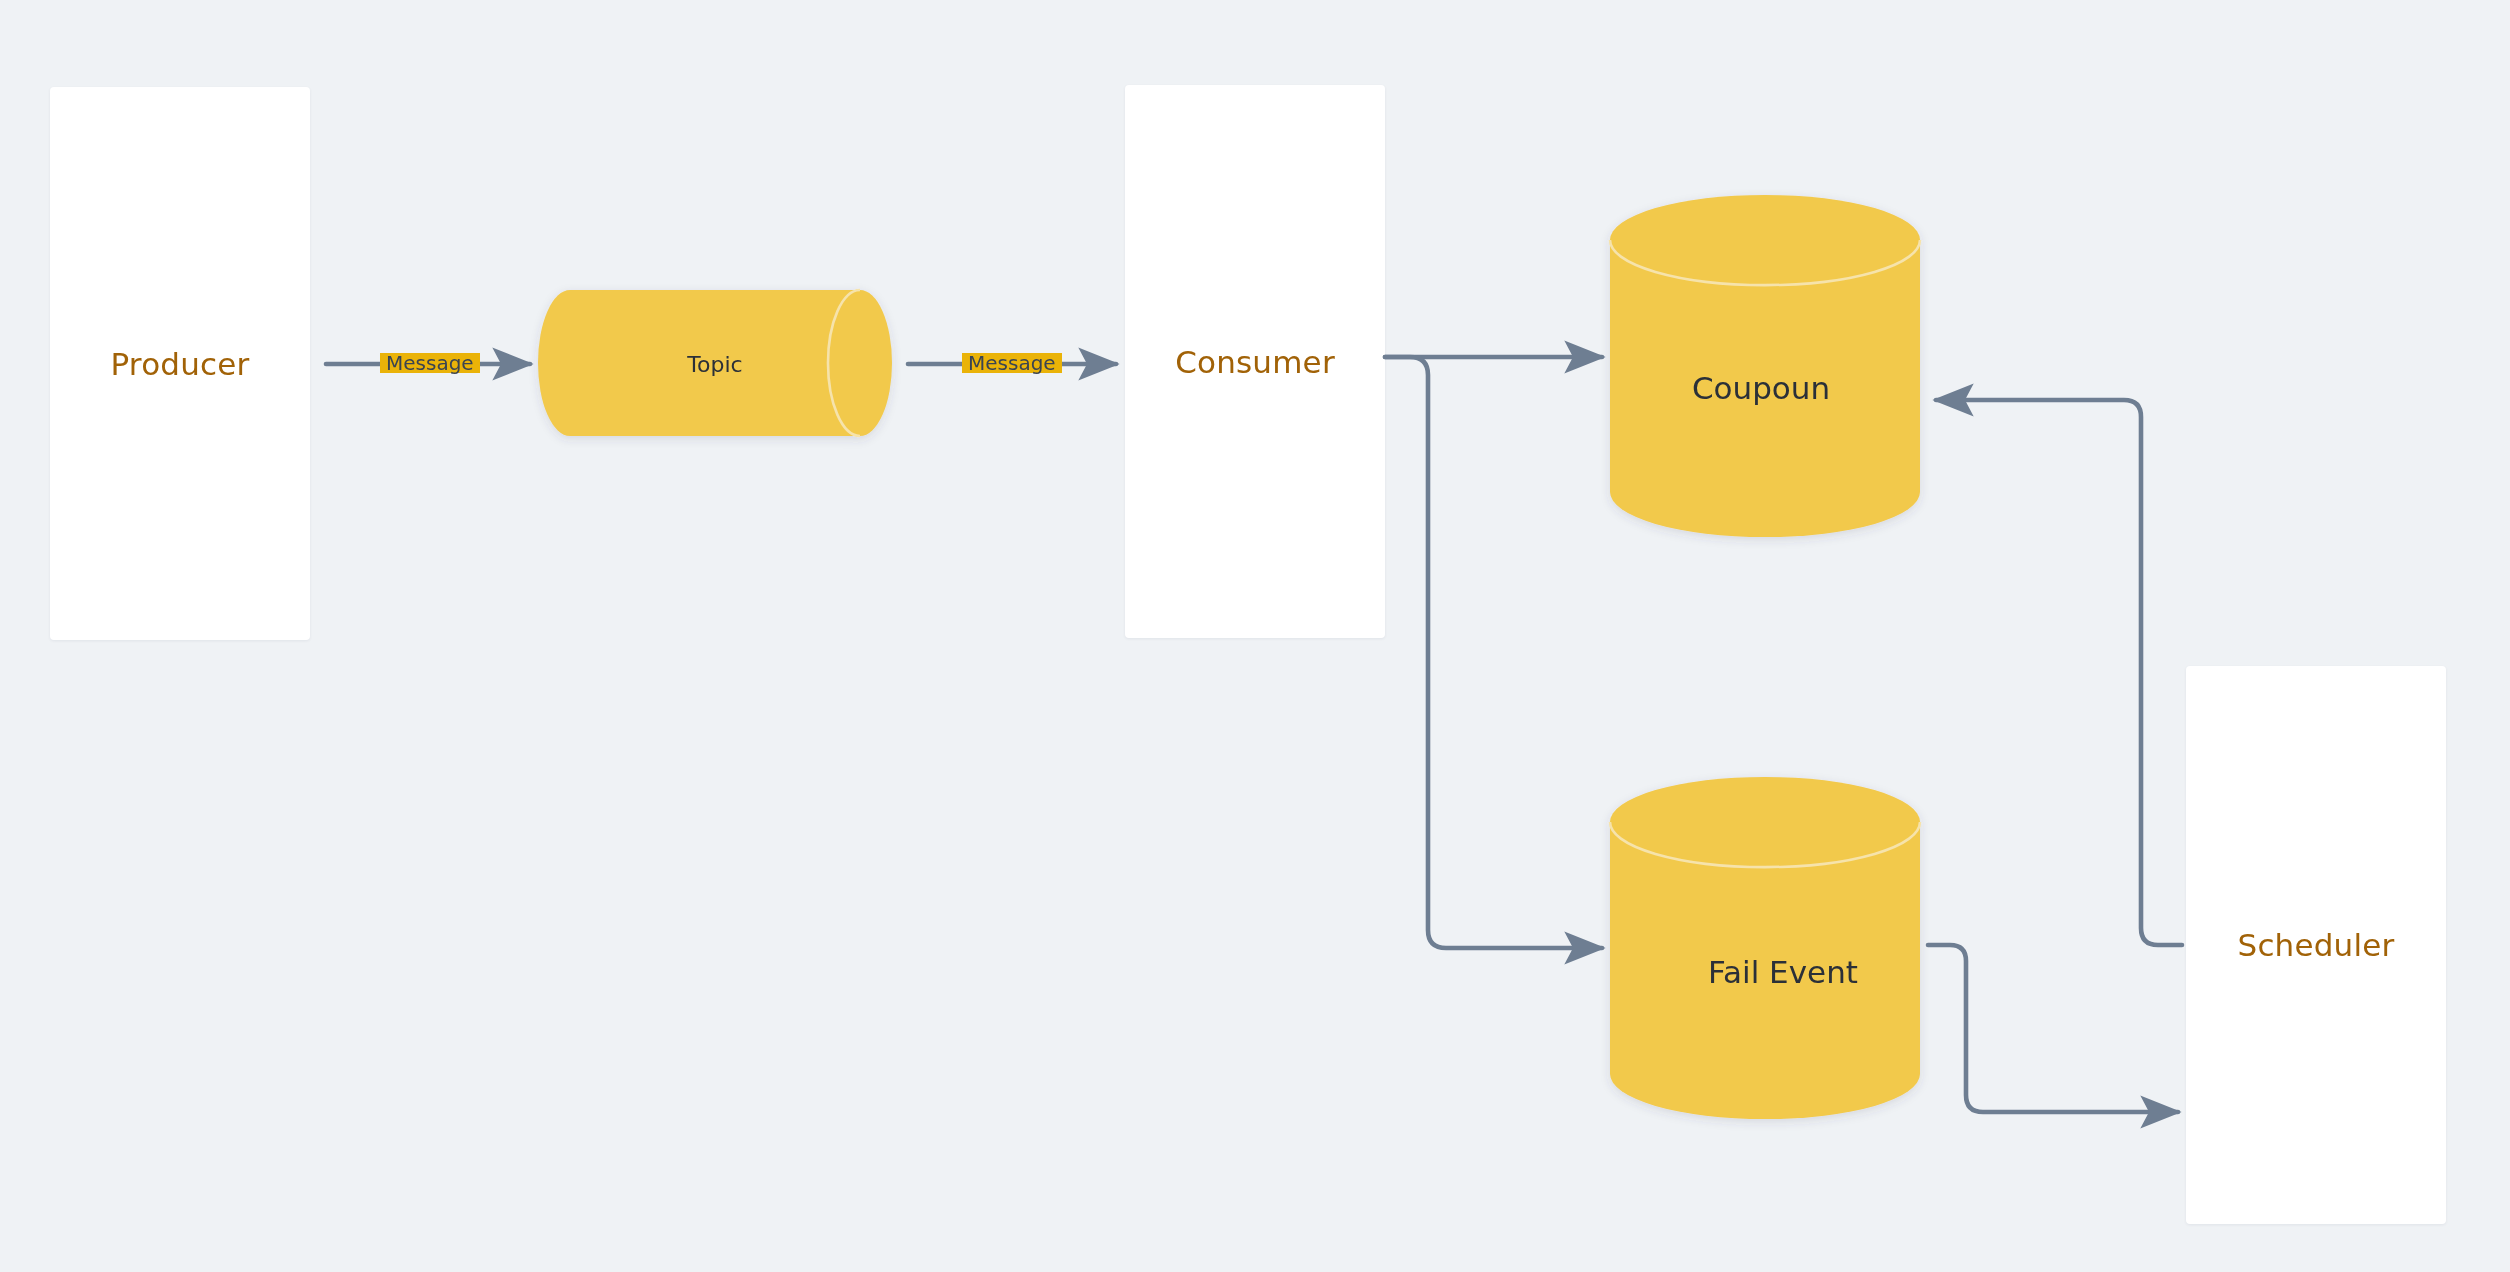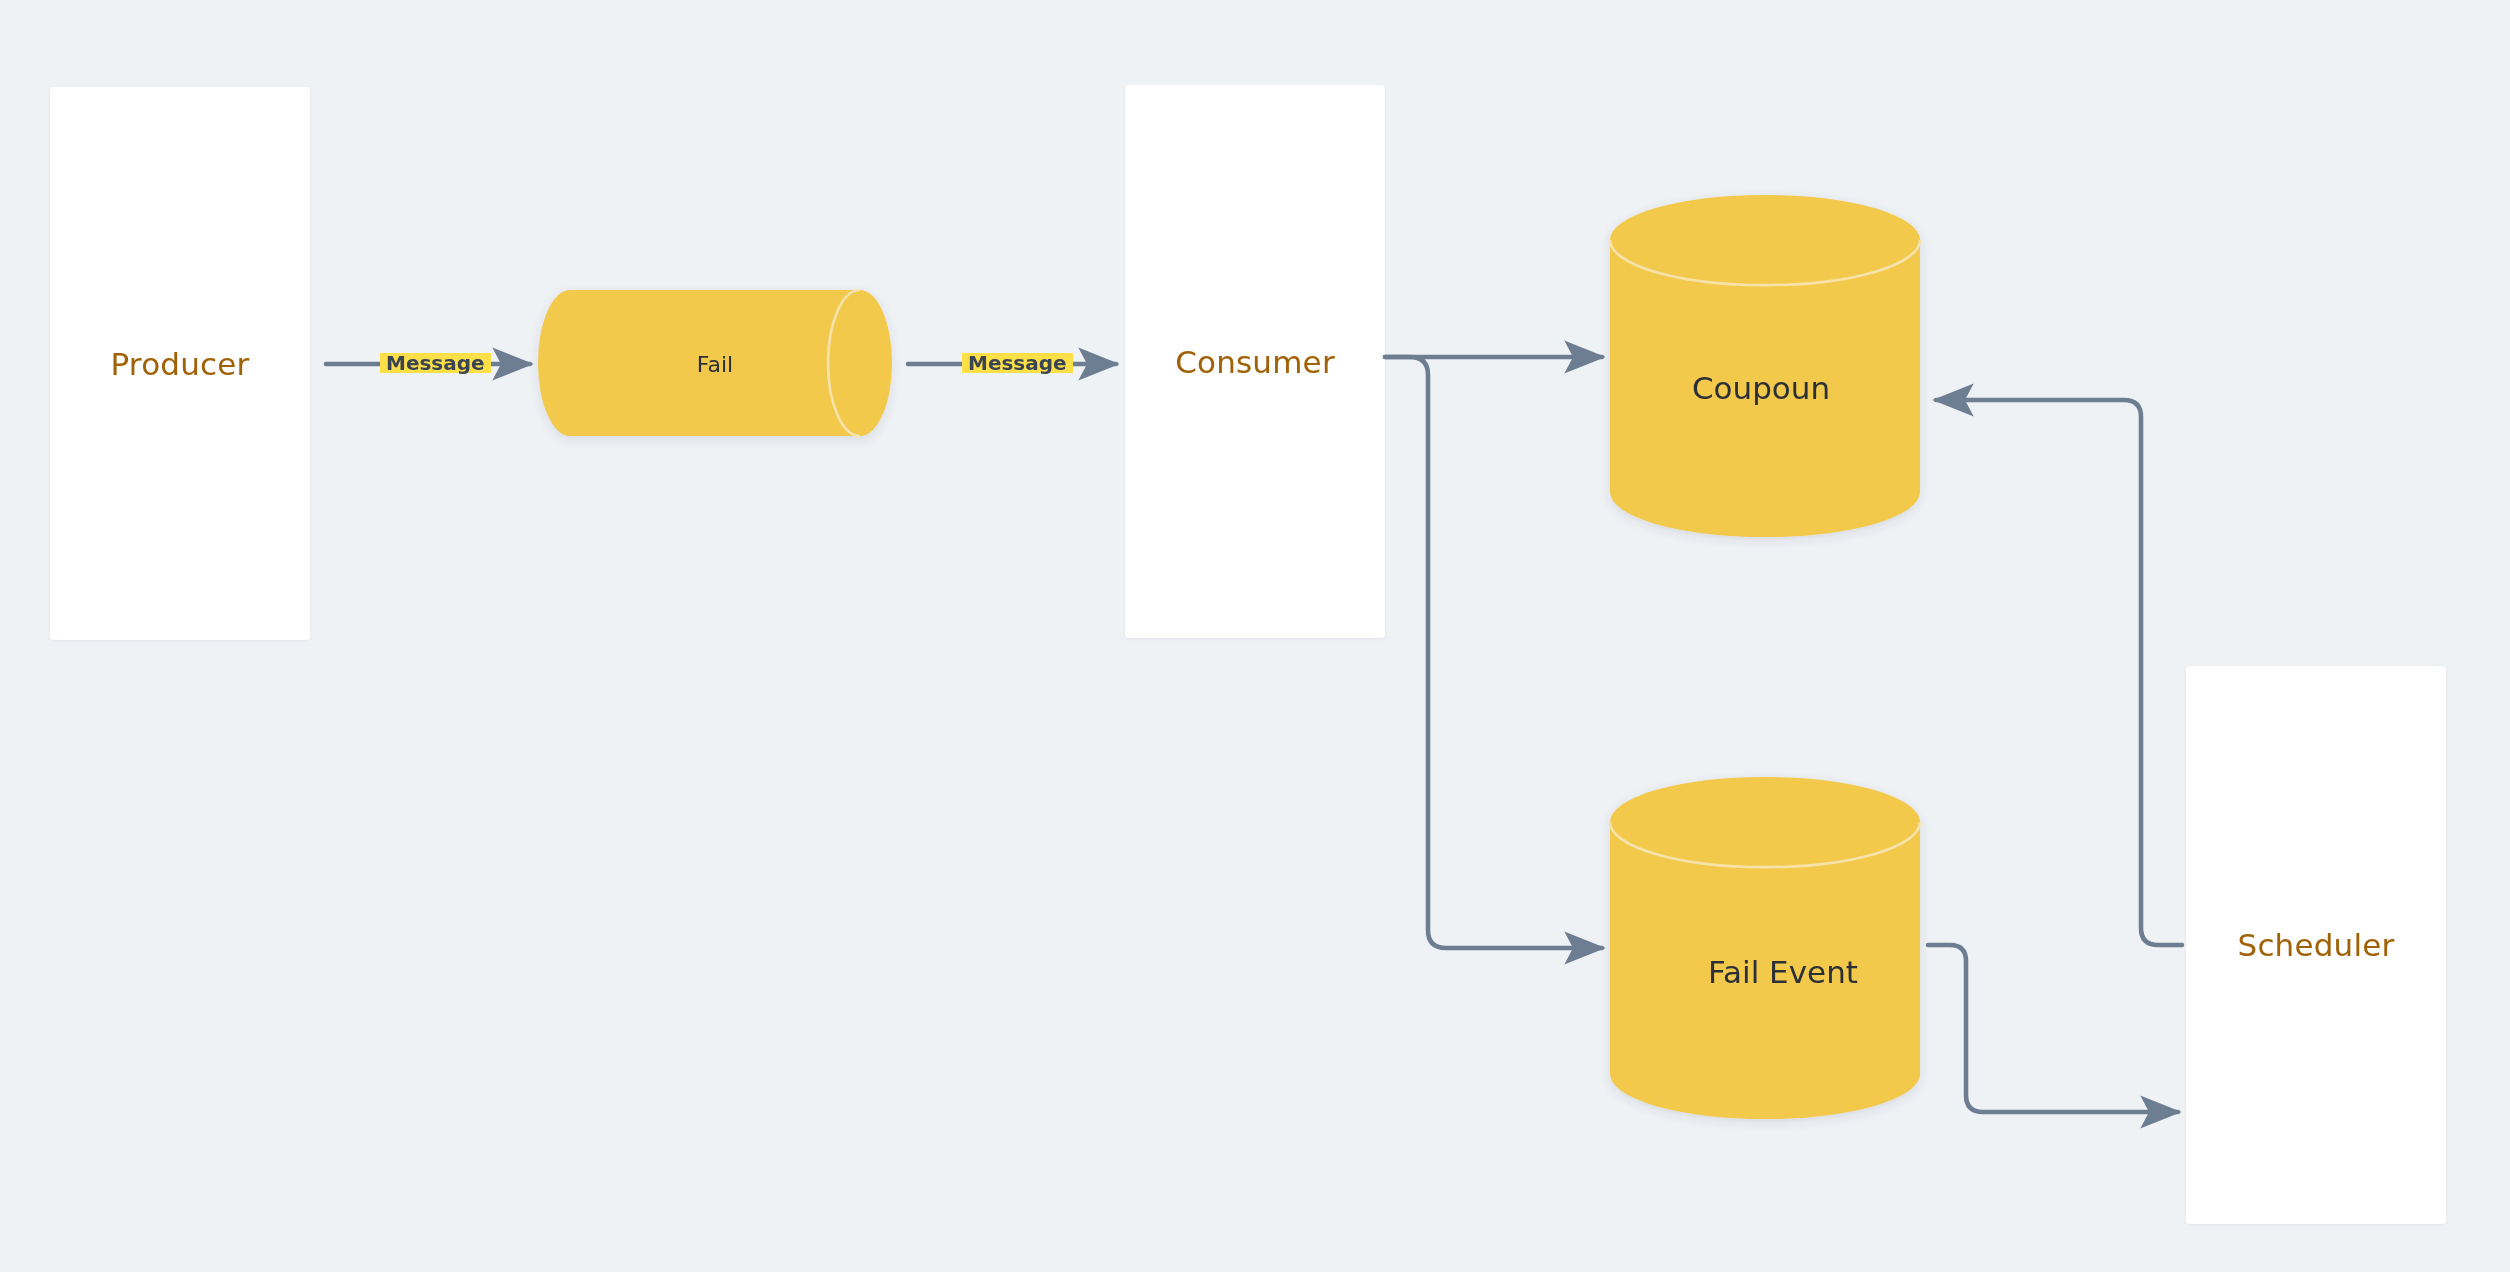--- a/index.html
+++ b/index.html
@@ -40,23 +40,23 @@
     text-align: center;
     pointer-events: none;
   }
   .cyl-label.small {
     font-size: 22px;
   }
   .edge-label {
     position: absolute;
     color: #3a4452;
     font-size: 20px;
-    font-weight: 700;
+    font-weight: 400;
     white-space: nowrap;
-    background: #fde047;
+    background: #eab308;
     padding: 0 6px;
     line-height: 1;
   }
   svg.layer {
     position: absolute;
     left: 0;
     top: 0;
     width: 2510px;
     height: 1272px;
     overflow: visible;
@@ -137,21 +137,21 @@
                Q 1428,948 1446,948 L 1602,948" marker-end="url(#arrowhead)"></path>
 
       <path d="M 1928,945 L 1950,945 Q 1966,945 1966,961 L 1966,1095
                Q 1966,1112 1983,1112 L 2178,1112" marker-end="url(#arrowhead)"></path>
 
       <path d="M 2182,945 L 2158,945 Q 2141,945 2141,928 L 2141,417
                Q 2141,400 2124,400 L 1936,400" marker-end="url(#arrowhead)"></path>
     </g>
   </svg>
 
-  <div class="cyl-label small" style="left:570px; top:352px; width:290px;">Fail</div>
+  <div class="cyl-label small" style="left:570px; top:352px; width:290px;">Topic</div>
 
   <div class="cyl-label" style="left:1610px; top:370px; width:302px;">Coupoun</div>
 
   <div class="cyl-label" style="left:1610px; top:954px; width:346px;">Fail Event</div>
 
   <div class="edge-label" style="left:380px; top:353px;">Message</div>
 
   <div class="edge-label" style="left:962px; top:353px;">Message</div>
 
 </div>

